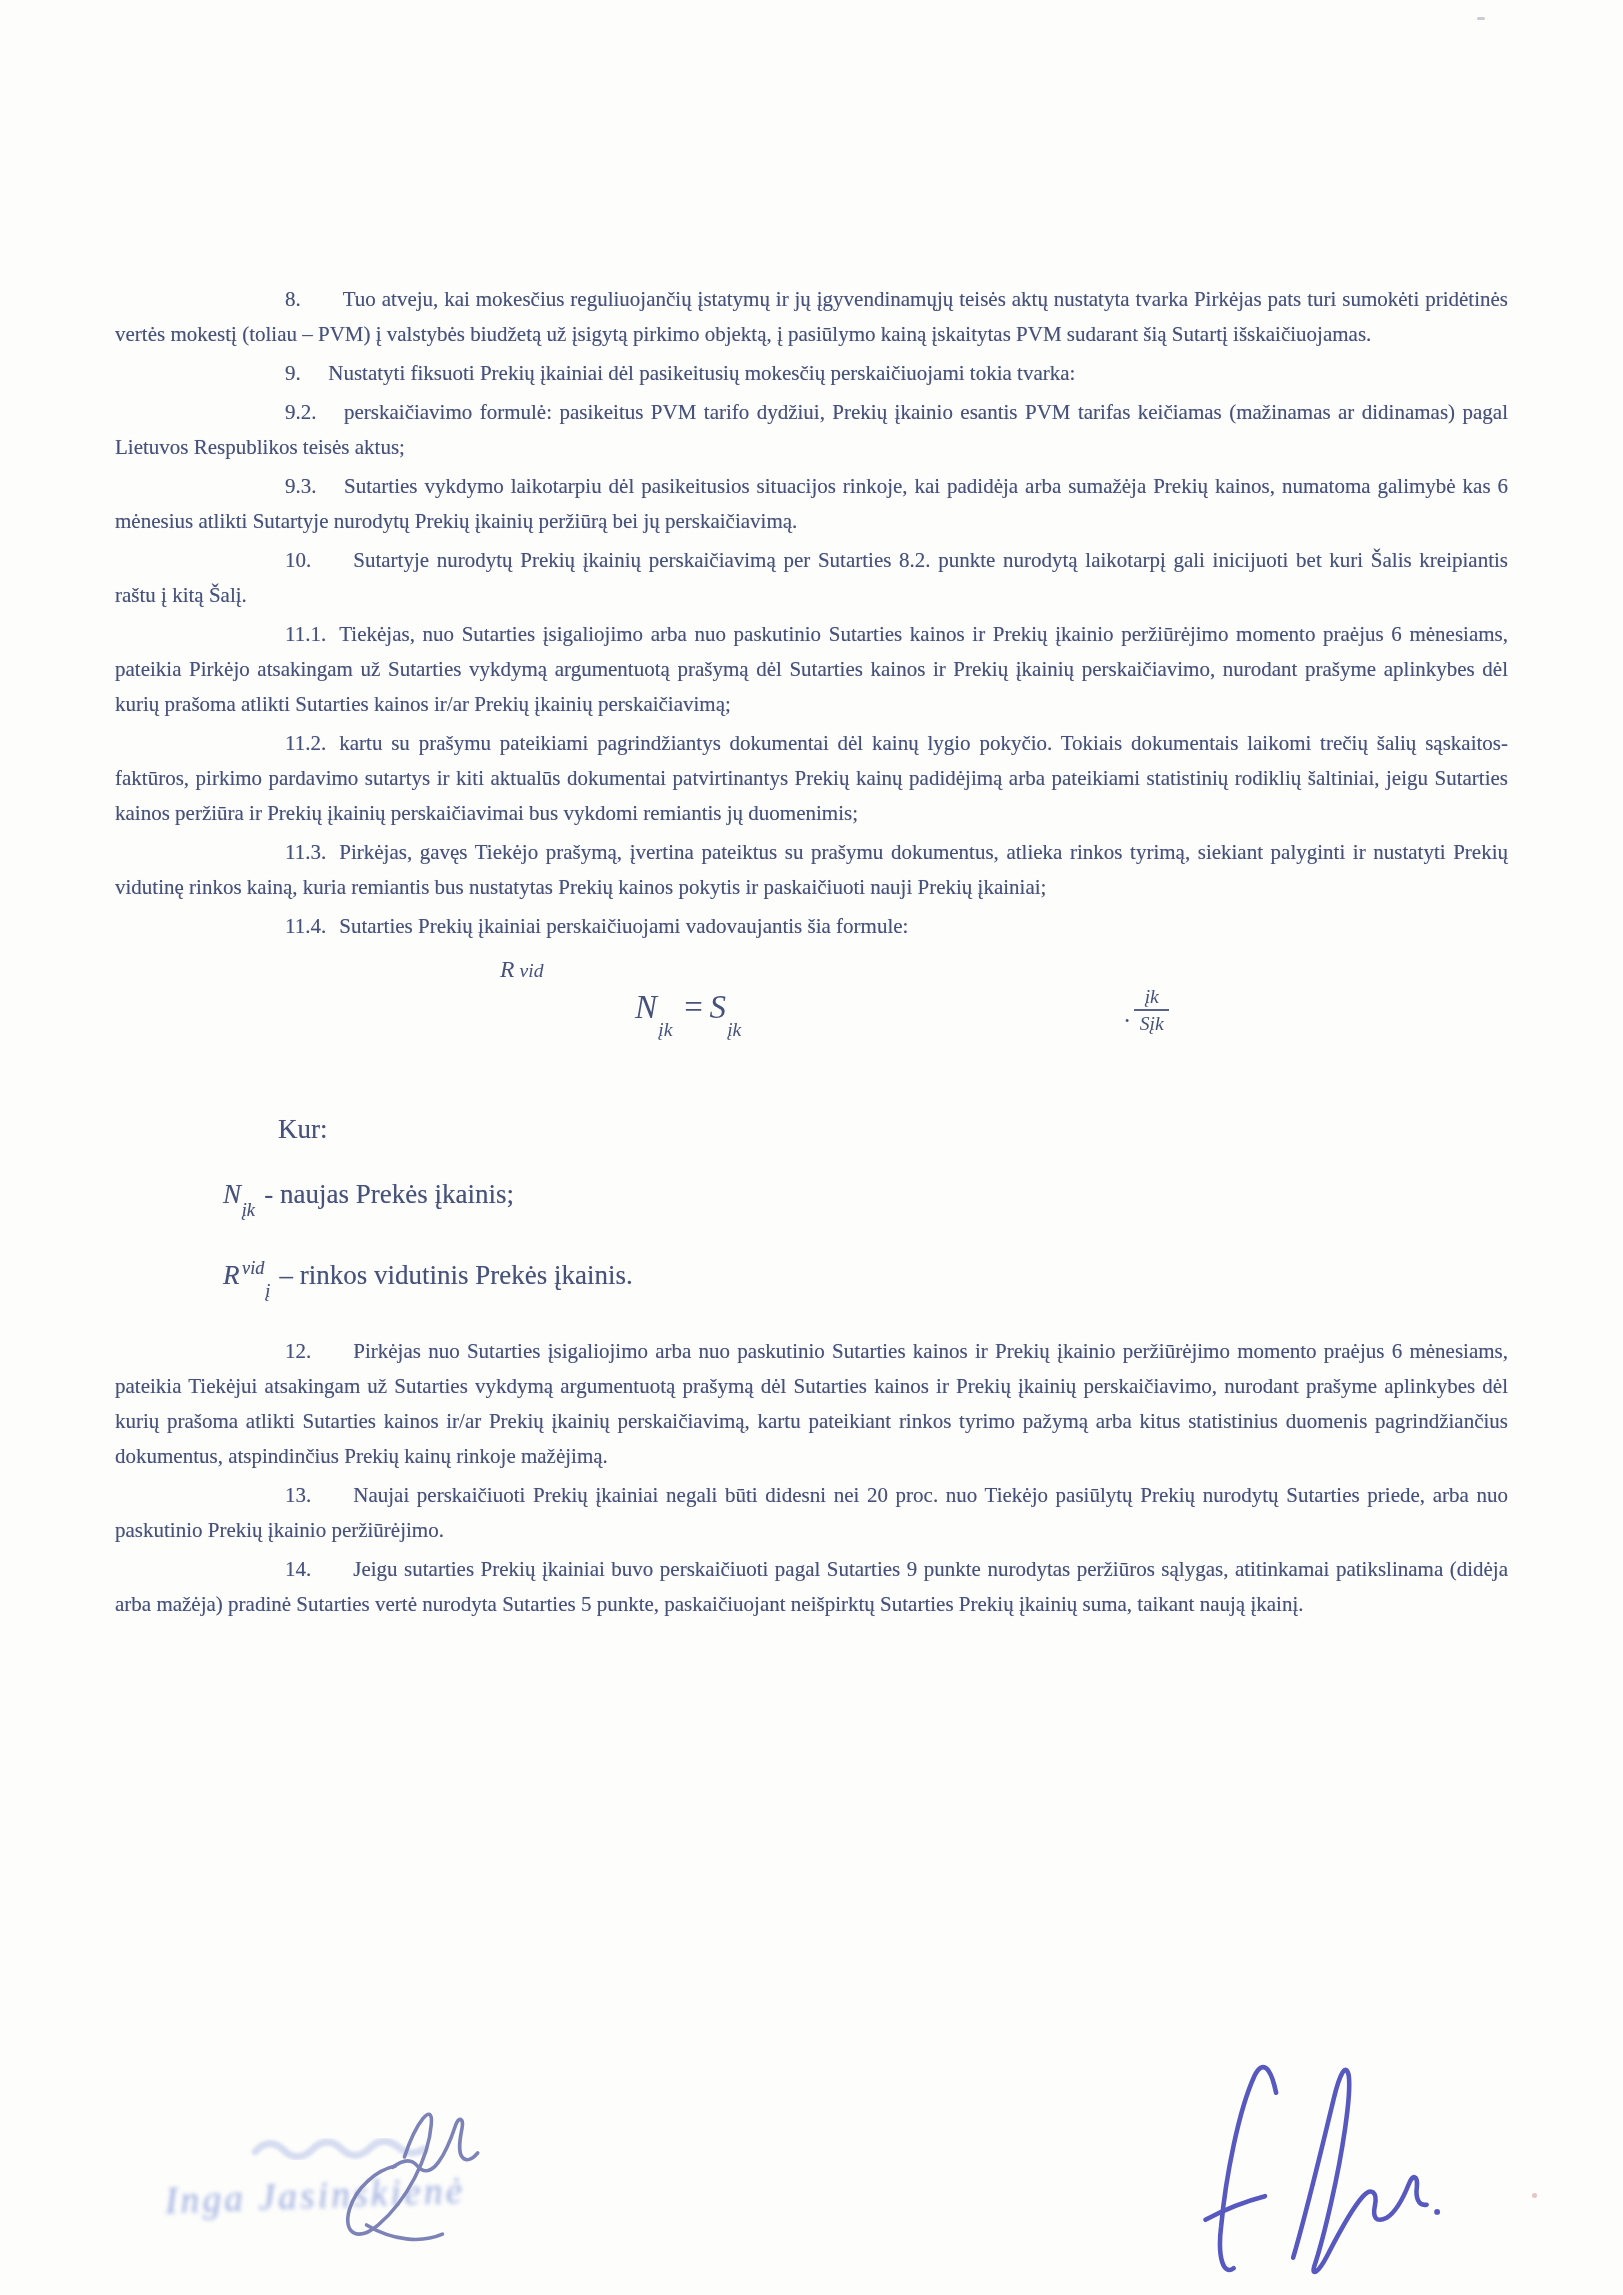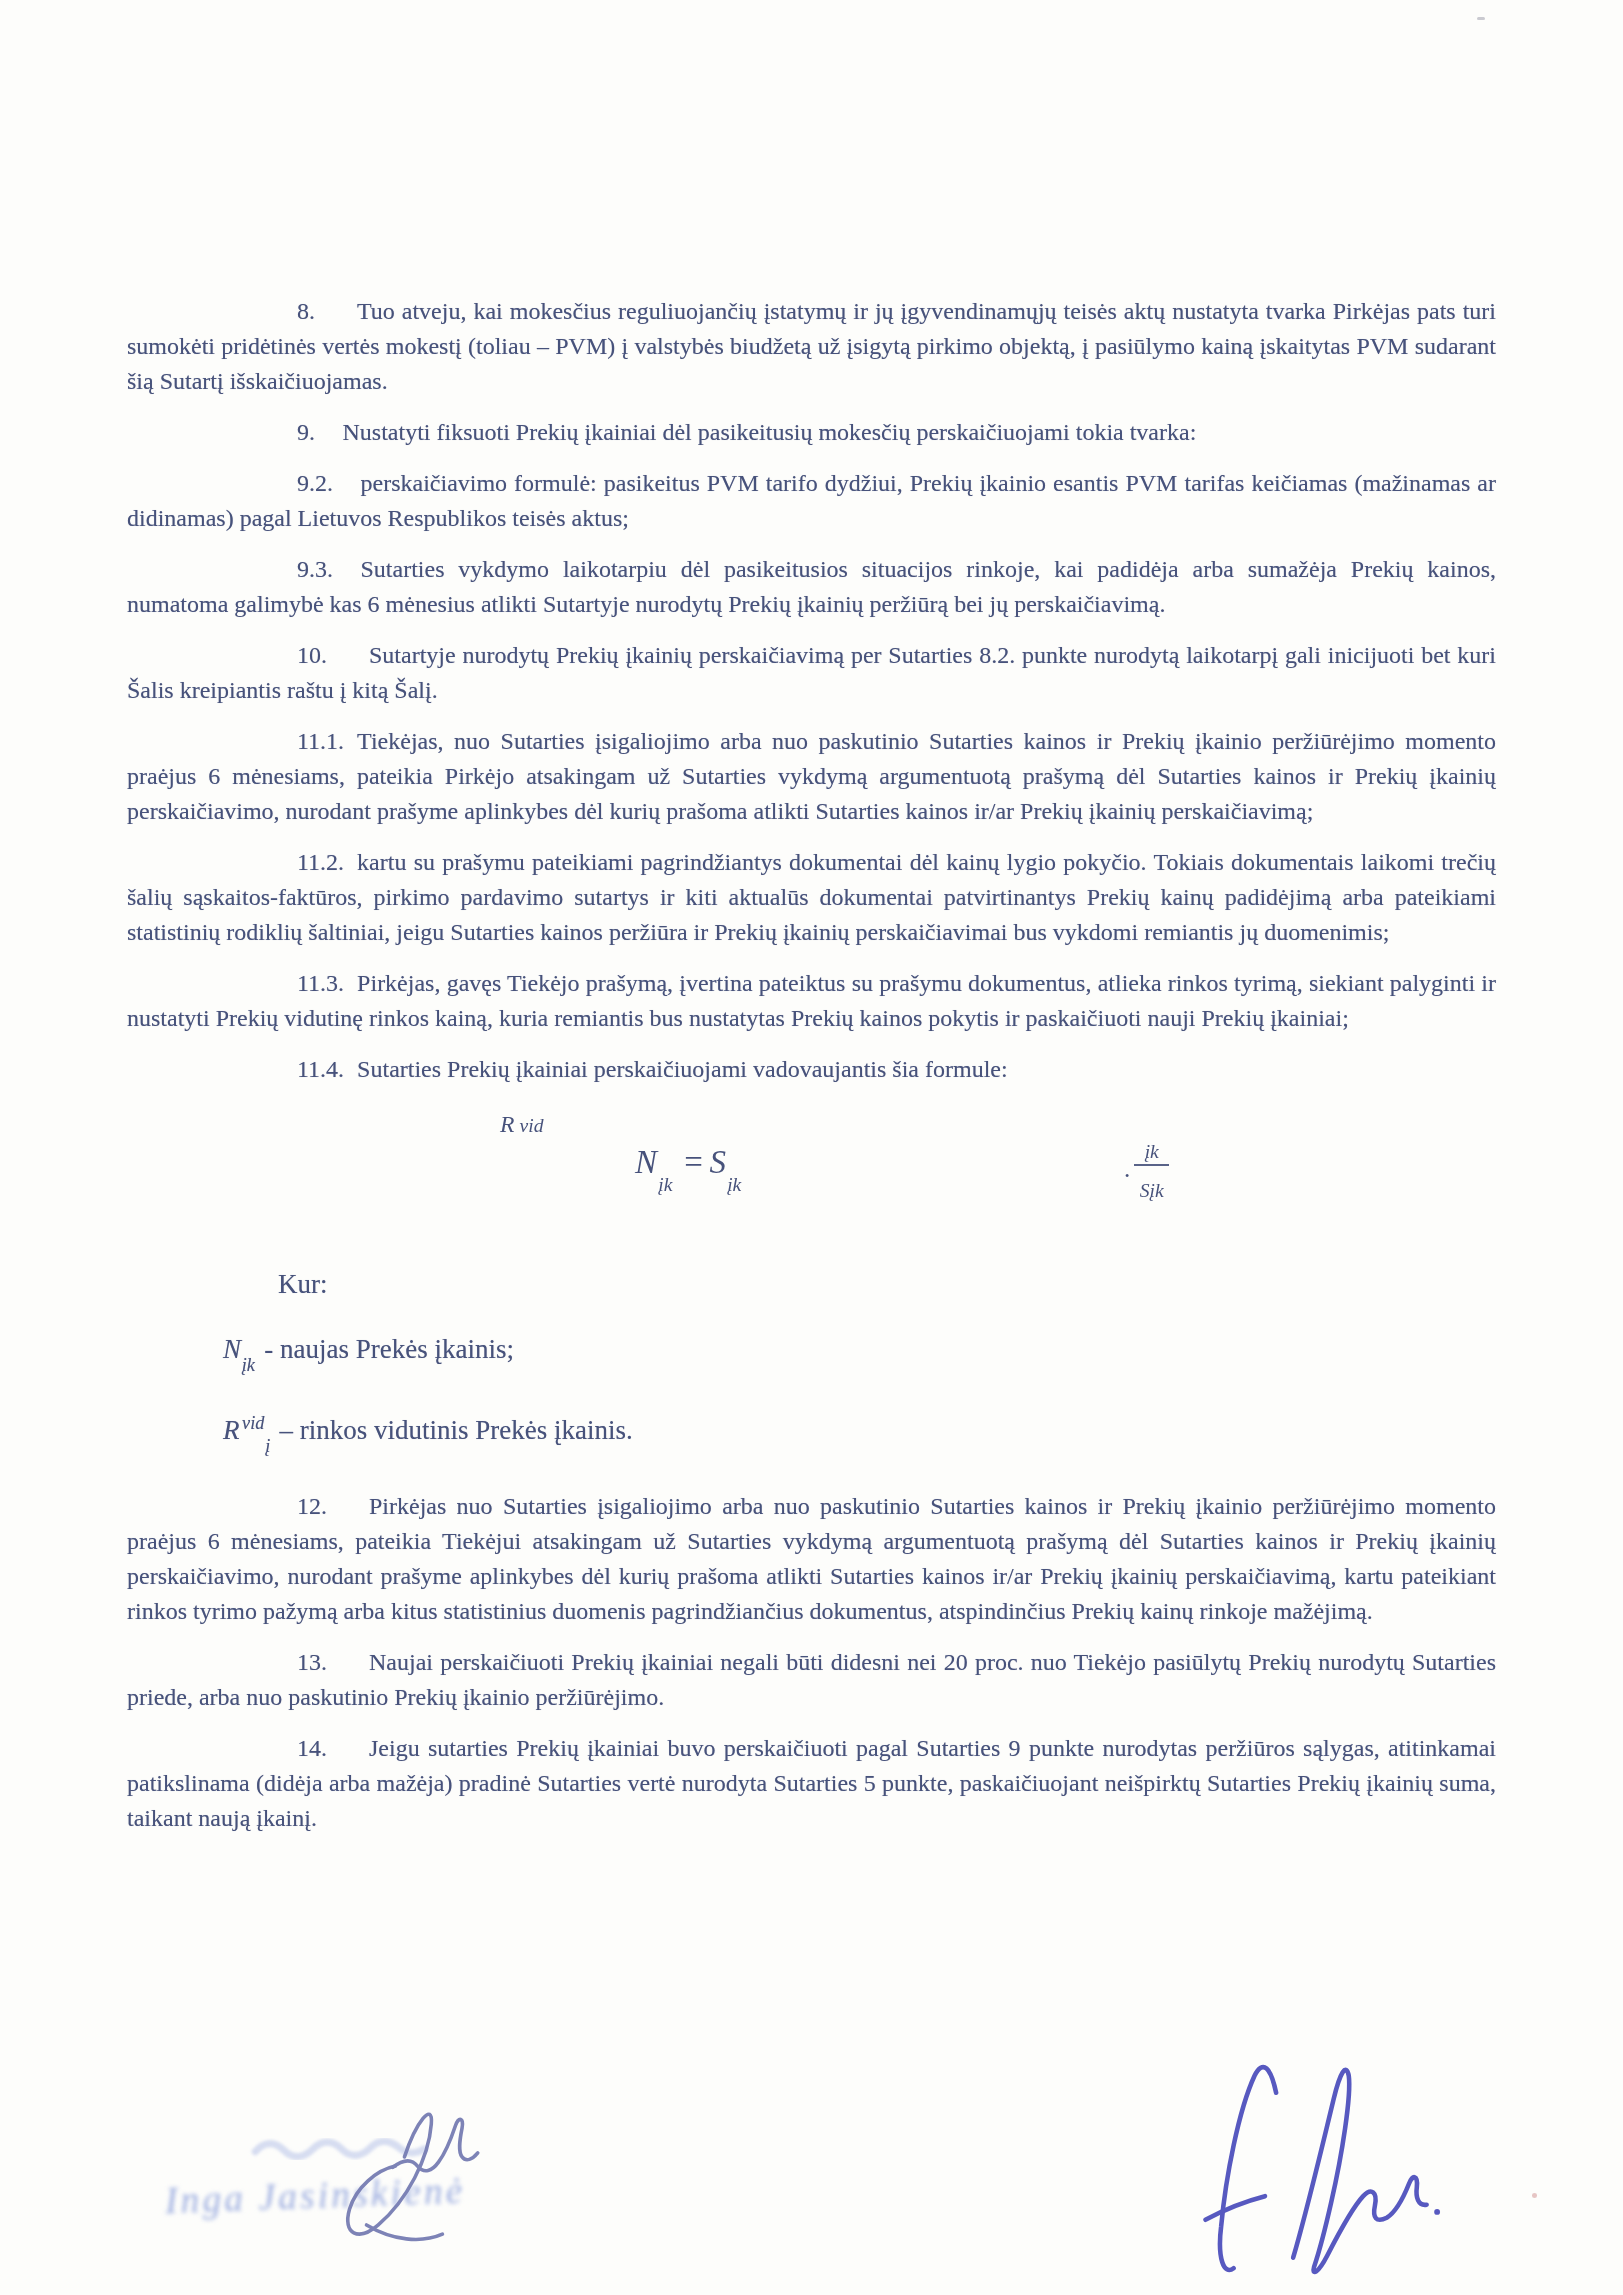--- a/index.html
+++ b/index.html
@@ -11,22 +11,22 @@
     overflow: hidden;
     position: relative;
   }
   .content {
     position: absolute;
     left: 111px; top: 0;
     width: 1401px;
     padding-top: 278px;
   }
   p.body {
-    margin: 16px;
-    font-size: 24px;
+    margin: 4px;
+    font-size: 21px;
     line-height: 35px;
     text-align: justify;
     text-indent: 170px;
     text-shadow: 0 0 0.7px rgba(71,82,123,0.45);
   }
   p.mt { margin-top: 31px; }
   .pnum { white-space: nowrap; }
   .gap { display: inline-block; height: 0.7px; }
   .gap-lg { width: 42px; }
   .gap-md { width: 27.5px; }
@@ -50,21 +50,21 @@
   }
   .f-main .eq { margin: 0 6.5px 0 11.8px; }
   .f-frac {
     position: absolute; left: 1013px; top: 38px;
     font-size: 19.6px; font-style: italic;
     display: flex; align-items: flex-start;
   }
   .f-frac .dot { font-size: 25px; margin: 14.4px 3.9px 0 0; font-style: normal; }
   .f-stack { display: inline-flex; flex-direction: column; align-items: center; }
   .f-num { padding: 0 10.5px 0.7px; border-bottom: 2px solid rgba(71,82,123,0.9); }
-  .f-den { padding-top: 14px; }
+  .f-den { padding-top: 2px; }
 
   .kur {
     margin: 13px 0 0 167px;
     font-size: 27px; line-height: 35px;
     text-shadow: 0 0 0.7px rgba(71,82,123,0.45);
   }
   .def-line {
     margin: 30px 0 0 112px;
     font-size: 27px; line-height: 35px;
     text-shadow: 0 0 0.7px rgba(71,82,123,0.45);

